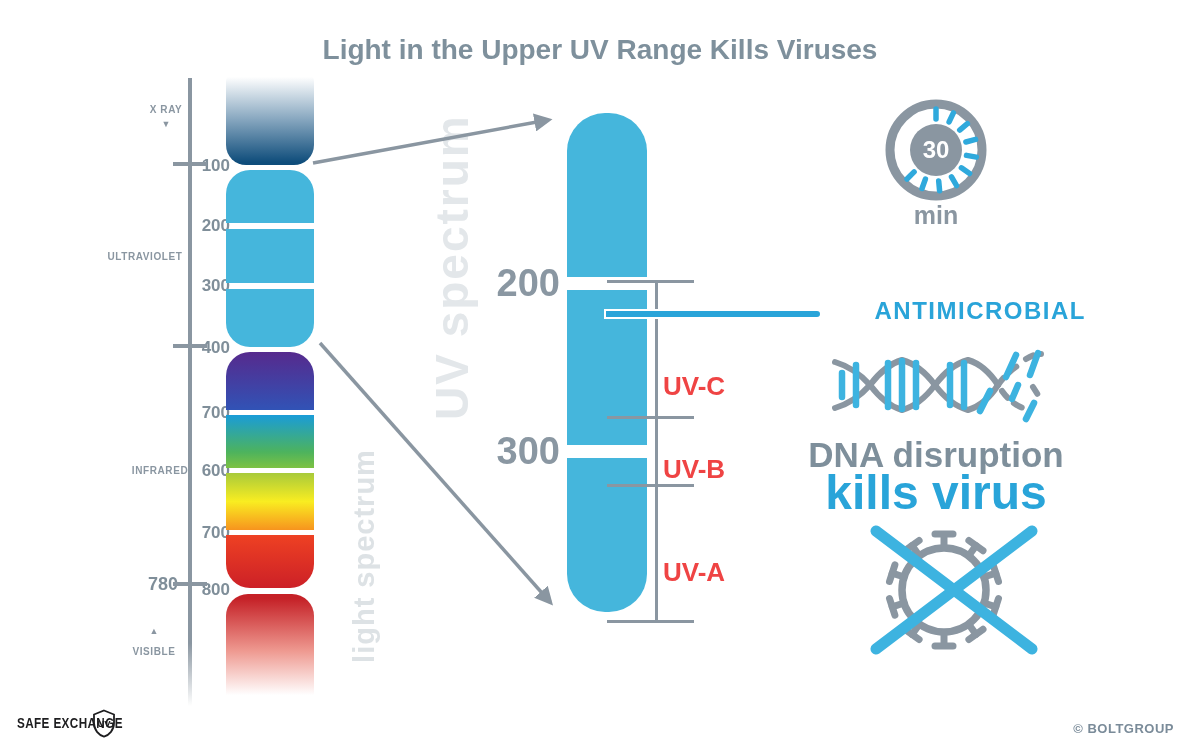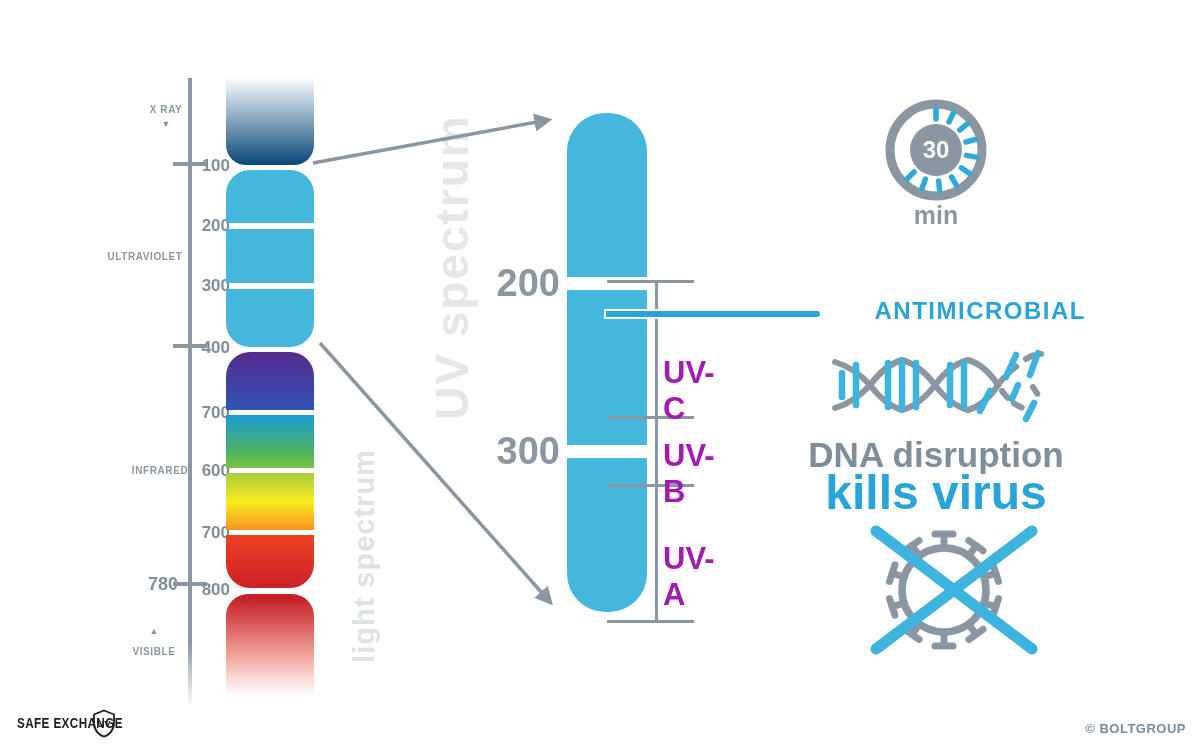--- a/index.html
+++ b/index.html
@@ -29,42 +29,43 @@
   .wm{font-weight:bold;text-align:center;transform:rotate(-90deg);white-space:nowrap;}
   .wm-light{left:248px;top:542px;width:232px;height:28px;line-height:28px;font-size:29px;
             color:#dde2e5;letter-spacing:1px;}
   .wm-uv{left:327px;top:271px;width:250px;height:48px;line-height:48px;font-size:46px;
          color:#e3e7ea;letter-spacing:2px;}
   
   .mid-seg{left:567px;width:80px;background:#45b6dc;z-index:2;}
   .mid-label{left:480px;width:80px;text-align:right;font-size:38px;font-weight:bold;color:#8a97a2;line-height:44px;}
   .brk-v{left:655px;top:282px;width:3px;height:341px;background:#8a96a1;z-index:3;}
   .brk-h{left:607px;width:87px;height:3px;background:#8a96a1;z-index:3;}
-  .uvband{left:663px;width:70px;font-size:31px;font-weight:bold;color:#a21caf;z-index:3;}
+  .uvband{left:663px;width:70px;font-size:26px;font-weight:bold;color:#ef4444;z-index:3;margin-top:16px;}
   .pointer-222{left:604px;top:309px;width:214px;height:6px;background:#29a4d9;
                border:2px solid #ffffff;border-radius:0 8px 8px 0;z-index:4;}
   
   .min-label{left:886px;width:100px;top:201px;text-align:center;font-size:25px;font-weight:bold;color:#8a96a1;}
   .nm222{left:786px;width:300px;top:244px;text-align:center;font-size:50px;font-weight:bold;color:#29a4d9;line-height:52px;}
   .antimicro{left:786px;width:300px;top:297px;text-align:right;font-size:24px;font-weight:bold;
              color:#29a4d9;letter-spacing:1.5px;}
   .dna-line1{left:786px;width:300px;top:437px;text-align:center;font-size:35px;font-weight:bold;color:#7e8f9b;line-height:36px;}
   .dna-line2{left:786px;width:300px;top:467px;text-align:center;font-size:48px;font-weight:bold;color:#29a4d9;line-height:52px;}
   
   .brand-text{left:17px;top:714px;font-size:15px;font-weight:bold;color:#1d1d1f;letter-spacing:.5px;
               transform:scaleX(.78);transform-origin:left center;white-space:nowrap;}
-  .credit{right:14px;top:721px;font-size:13px;font-weight:bold;color:#7a8b99;letter-spacing:.5px;}
+  .credit{right:26px;top:721px;font-size:13px;font-weight:bold;color:#7a8b99;letter-spacing:.5px;}
   svg{display:block;}
   .overlay{pointer-events:none;z-index:5;}
 </style>
 </head>
 <body>
 
 <div id="canvas">
 
+  <div class="abs title">Light in the Upper UV Range Kills Viruses</div>
 
   <div class="abs axis-line"></div>
 
   <div class="abs axis-tick" style="top:162px"></div>
   <div class="abs axis-tick" style="top:344px"></div>
   <div class="abs axis-tick" style="top:582px"></div>
 
   <div class="abs wl-label" style="top:156px">100</div>
   <div class="abs wl-label" style="top:216px">200</div>
   <div class="abs wl-label" style="top:276px">300</div>

